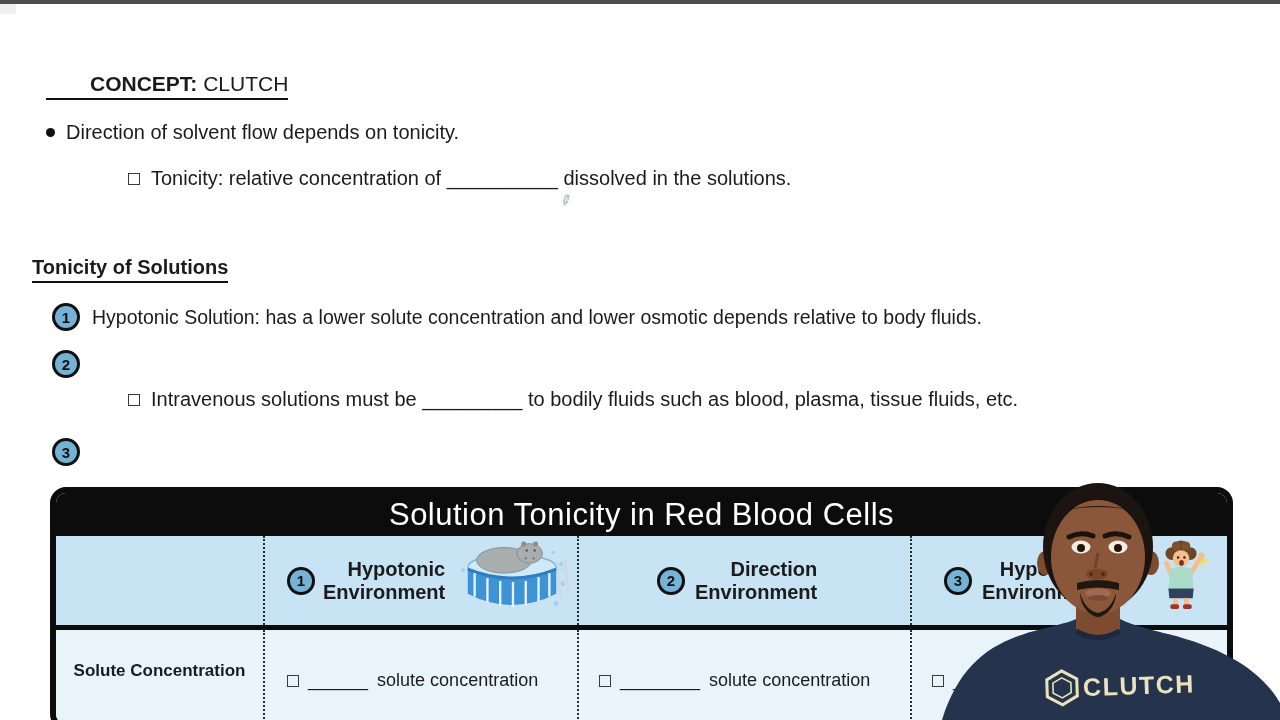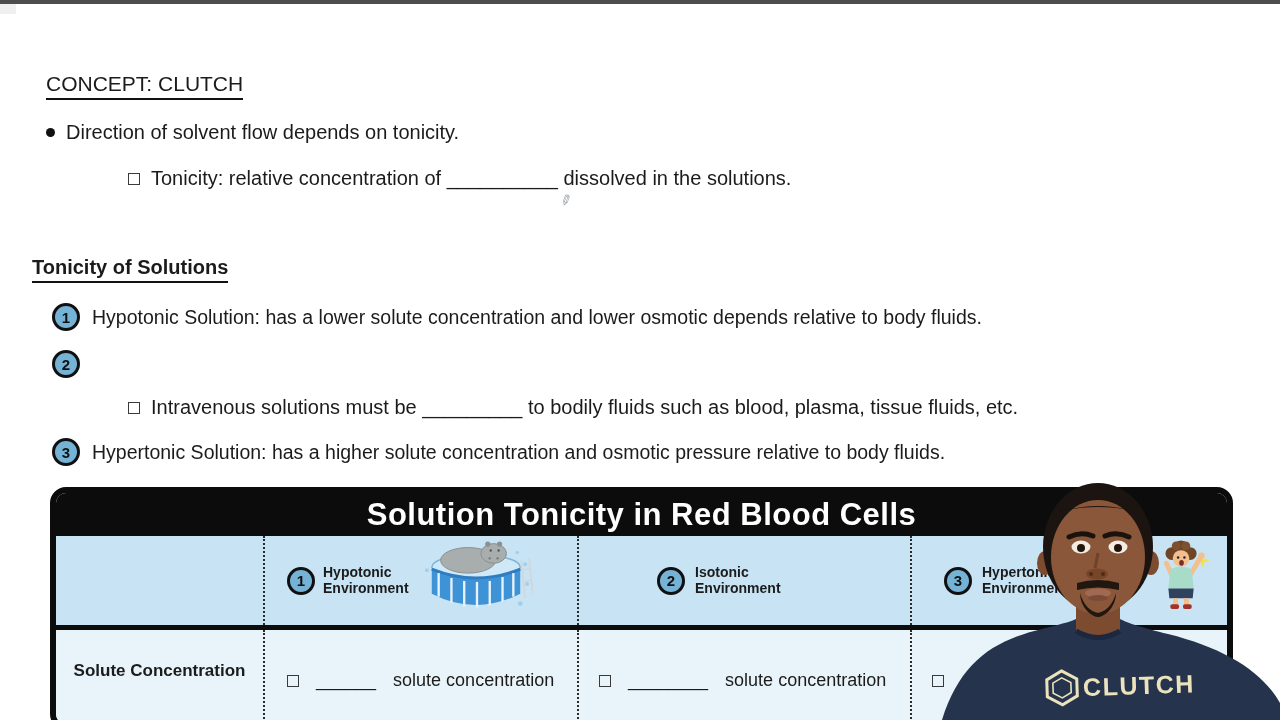--- a/index.html
+++ b/index.html
@@ -7,55 +7,55 @@
     position:relative;width:1280px;height:720px;overflow:hidden;
     background:#ffffff;font-family:"Liberation Sans",sans-serif;color:#1b1b1b;
   }
   
   .top-bar{position:absolute;left:0;top:0;width:1280px;height:4px;background:#4d4d4d;}
   .top-left-artifact{position:absolute;left:0;top:4px;width:16px;height:10px;background:#f0f0f0;}
 
   
   .concept{position:absolute;left:46px;top:72px;font-size:21px;}
   .underlined{border-bottom:2px solid #111;padding-bottom:2px;display:inline-block;}
-  .concept .lbl{font-weight:normal;}
+  .concept .lbl{font-weight:bold;margin-left:44px;}
   .section-heading{position:absolute;left:32px;top:256px;font-size:20px;font-weight:bold;}
 
   
   .bullet-line{position:absolute;display:flex;align-items:center;gap:11px;font-size:20px;}
   .dot{width:9px;height:9px;border-radius:50%;background:#111;flex:0 0 auto;}
   .cbx{width:10px;height:10px;border:1.5px solid #3a3a3a;flex:0 0 auto;background:transparent;}
   .pencil{position:absolute;left:560px;top:192px;font-size:14px;color:#9aa0a6;transform:rotate(65deg);}
 
   
   .item{position:absolute;display:flex;align-items:center;gap:12px;font-size:19.5px;}
   .badge{width:22px;height:22px;border-radius:50%;background:#74b3d6;border:3px solid #101010;
          display:flex;align-items:center;justify-content:center;font-size:15px;font-weight:bold;color:#101010;flex:0 0 auto;}
 
   
   .ttable{position:absolute;left:50px;top:487px;width:1183px;height:243px;
           border:6px solid #0c0c0c;border-radius:16px;background:#e9f4fa;box-sizing:border-box;overflow:hidden;}
-  .ttitle{height:43px;background:#0c0c0c;color:#ffffff;font-size:31px;font-weight:bold;
+  .ttitle{height:43px;background:#0c0c0c;color:#ffffff;font-size:31px;font-weight:normal;
           display:flex;align-items:center;justify-content:center;letter-spacing:.5px;}
   .trow{display:flex;width:100%;box-sizing:border-box;}
   .thead-row{height:89px;background:#c7e3f4;}
   .tbody-row{height:106px;background:#e9f4fa;border-top:5px solid #0c0c0c;}
   .tcol{box-sizing:border-box;display:flex;align-items:center;position:relative;}
   .c1{width:207px;}
   .c2{width:314px;border-left:2px dotted #2a2a2a;}
   .c3{width:333px;border-left:2px dotted #2a2a2a;}
   .c4{width:315px;border-left:2px dotted #2a2a2a;}
-  .hdr-label{font-size:14px;font-weight:bold;text-align:left;line-height:1.14;}
+  .hdr-label{font-size:20px;font-weight:bold;text-align:right;line-height:1.14;}
   .thead-row .c2{padding-left:22px;gap:8px;}
   .thead-row .c3{padding-left:78px;gap:10px;}
   .thead-row .c4{padding-left:32px;gap:10px;}
   .rowlabel{width:100%;text-align:center;font-size:17px;font-weight:bold;line-height:1.25;}
   .tbody-row .tcol{align-items:flex-start;padding-top:40px;}
   .tbody-row .c1{padding-top:30px;}
-  .cellline{display:flex;align-items:center;gap:17px;font-size:18px;text-align:right;}
+  .cellline{display:flex;align-items:center;gap:9px;font-size:18px;text-align:right;}
   .blank{letter-spacing:0;font-size:18px;}
   .pool-wrap{margin-left:2px;}
   .kid-wrap{position:absolute;right:14px;top:2px;}
 
   .presenter{position:absolute;left:930px;top:471px;z-index:10;}
 </style>
 </head>
 <body>
 
 <div id="stage">
@@ -86,28 +86,27 @@
 
   <div class="item" style="left:52px;top:303px;">
     <span class="badge">1</span>
     <span>Hypotonic Solution: has a lower solute concentration and lower osmotic depends relative to body fluids.</span>
   </div>
 
   <div class="item" style="left:52px;top:350px;">
     <span class="badge">2</span>
   </div>
 
-  <div class="bullet-line" style="left:128px;top:396px;">
+  <div class="bullet-line" style="left:128px;top:388px;">
     <span class="cbx"></span>
     <span>Intravenous solutions must be _________ to bodily fluids such as blood, plasma, tissue fluids, etc.</span>
   </div>
 
   <div class="item" style="left:52px;top:438px;">
     <span class="badge">3</span>
-    <span>Hypertonic Solution: has a higher solute concentration and osmotic pressure relative to body fluids.</span>
   </div>
 
   <div class="ttable">
     <div class="ttitle">Solution Tonicity in Red Blood Cells</div>
 
     <div class="trow thead-row">
       <div class="tcol c1"></div>
 
       <div class="tcol c2">
         <span class="badge">1</span>
@@ -144,21 +143,21 @@
             <line x1="112" y1="18" x2="116" y2="56" stroke="#cfd8de" stroke-width="2"></line>
             <line x1="105" y1="30" x2="113" y2="28" stroke="#cfd8de" stroke-width="2"></line>
             <line x1="106" y1="42" x2="114" y2="40" stroke="#cfd8de" stroke-width="2"></line>
           </svg>
         </span>
       </div>
 
       <div class="tcol c3">
         <span class="badge">2</span>
         <div class="hdr-label">
-          <div>Isotonic</div>
+          <div>Direction</div>
           <div>Environment</div>
         </div>
       </div>
 
       <div class="tcol c4">
         <span class="badge">3</span>
         <div class="hdr-label">
           <div>Hypertonic</div>
           <div>Environment</div>
         </div>

